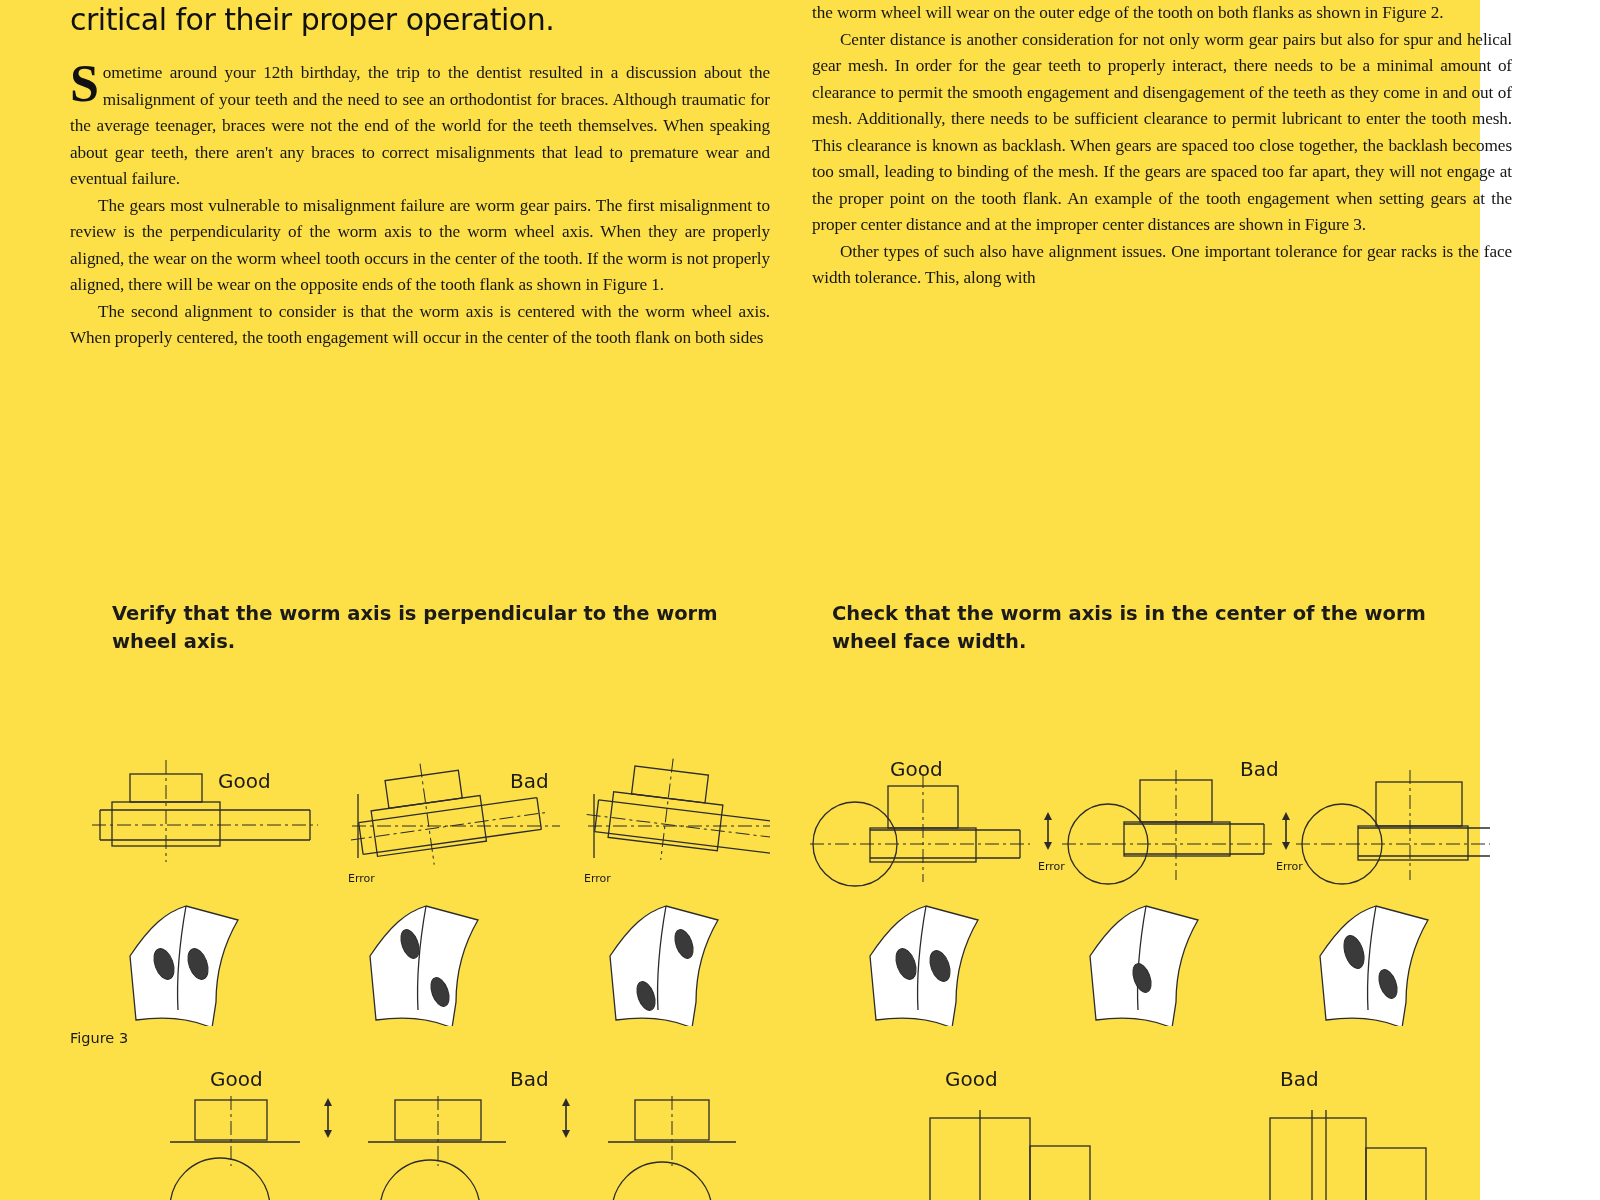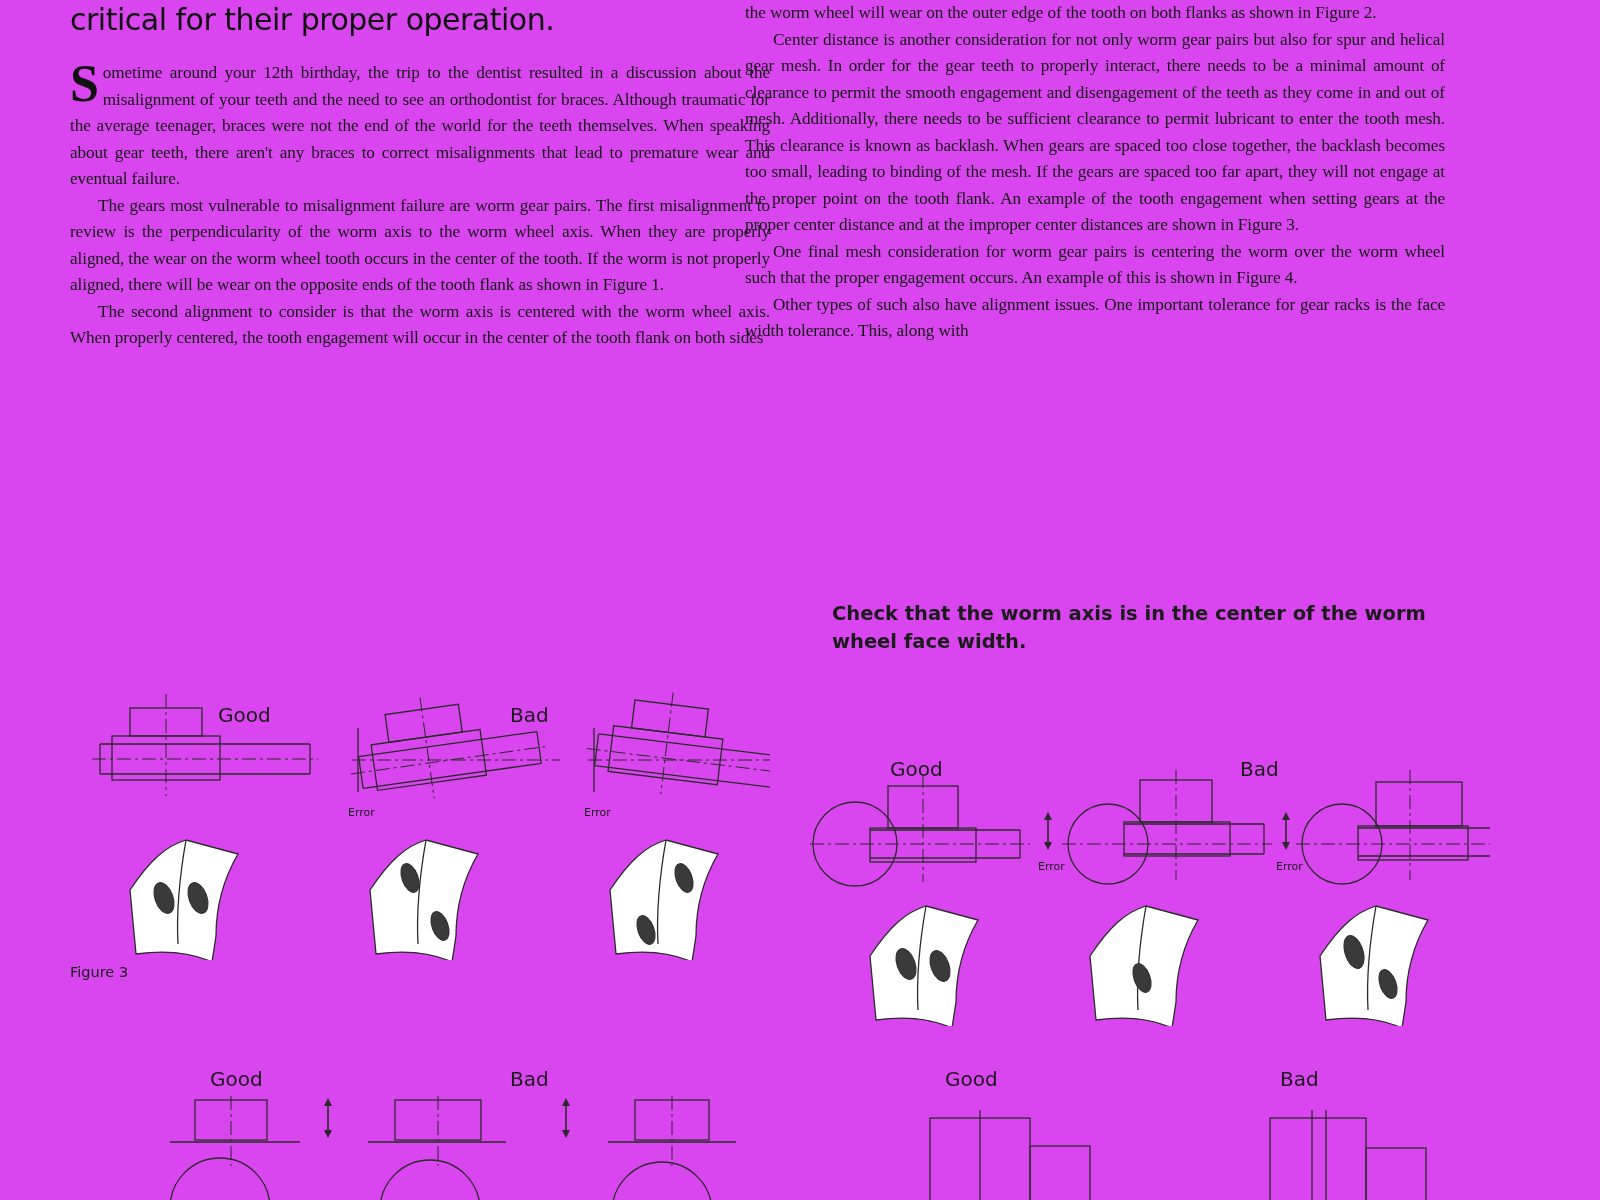--- a/index.html
+++ b/index.html
@@ -9,33 +9,33 @@
   }
   body {
     width: 1600px;
     height: 1200px;
     overflow: hidden;
     font-family: "Liberation Serif", serif;
     color: #1a1a1a;
   }
   .page {
     position: relative;
-    width: 1600px;
+    width: 1480px;
     height: 1200px;
-    background: #d946ef;
+    background: #fde047;
   }
 
   
   .col {
     position: absolute;
     top: 0;
     width: 700px;
   }
   .col-left  { left: 70px; }
-  .col-right { left: 745px; }
+  .col-right { left: 812px; }
 
   .headline {
     font-family: "DejaVu Sans", sans-serif;
     font-weight: 400;
     font-size: 30px;
     line-height: 36px;
     letter-spacing: -0.5px;
     color: #111;
     margin: 0 0 22px 0;
     padding-top: 2px;
@@ -113,25 +113,25 @@
     <p class="body dropcap-para">
       <span class="dropcap">S</span><span>ometime around your 12th birthday, the trip to the dentist resulted in a discussion about the misalignment of your teeth and the need to see an orthodontist for braces. Although traumatic for the average teenager, braces were not the end of the world for the teeth themselves. When speaking about gear teeth, there aren't any braces to correct misalignments that lead to premature wear and eventual failure.</span>
     </p>
     <p class="body">The gears most vulnerable to misalignment failure are worm gear pairs. The first misalignment to review is the perpendicularity of the worm axis to the worm wheel axis. When they are properly aligned, the wear on the worm wheel tooth occurs in the center of the tooth. If the worm is not properly aligned, there will be wear on the opposite ends of the tooth flank as shown in Figure 1.</p>
     <p class="body">The second alignment to consider is that the worm axis is centered with the worm wheel axis. When properly centered, the tooth engagement will occur in the center of the tooth flank on both sides</p>
   </div>
 
   <div class="col col-right rightcol-top">
     <p class="body">the worm wheel will wear on the outer edge of the tooth on both flanks as shown in Figure 2.</p>
     <p class="body">Center distance is another consideration for not only worm gear pairs but also for spur and helical gear mesh. In order for the gear teeth to properly interact, there needs to be a minimal amount of clearance to permit the smooth engagement and disengagement of the teeth as they come in and out of mesh. Additionally, there needs to be sufficient clearance to permit lubricant to enter the tooth mesh. This clearance is known as backlash. When gears are spaced too close together, the backlash becomes too small, leading to binding of the mesh. If the gears are spaced too far apart, they will not engage at the proper point on the tooth flank. An example of the tooth engagement when setting gears at the proper center distance and at the improper center distances are shown in Figure 3.</p>
-    <p class="body">One final mesh consideration for worm gear pairs is centering the worm over the worm wheel such that the proper engagement occurs. An example of this is shown in Figure 4.</p>
     <p class="body">Other types of such also have alignment issues. One important tolerance for gear racks is the face width tolerance. This, along with</p>
   </div>
 
   <div class="figure" style="left:70px; top:600px; width:700px;">
+    <div class="fig-caption-top" style="padding-left:42px;">Verify that the worm axis is perpendicular to the worm wheel axis.</div>
 
     <svg width="700" height="360" viewBox="0 0 700 360">
 
       <text x="148" y="122" class="gl-label" font-family="DejaVu Sans, sans-serif" font-size="20" fill="#1b1b1b">Good</text>
       <text x="440" y="122" class="gl-label" font-family="DejaVu Sans, sans-serif" font-size="20" fill="#1b1b1b">Bad</text>
 
       <g transform="translate(30,140)">
         <rect x="30" y="-32" width="72" height="28" class="ln"></rect>
         <rect x="12" y="-4" width="108" height="44" class="ln"></rect>
         <line x1="0" y1="4" x2="210" y2="4" class="ln"></line>

